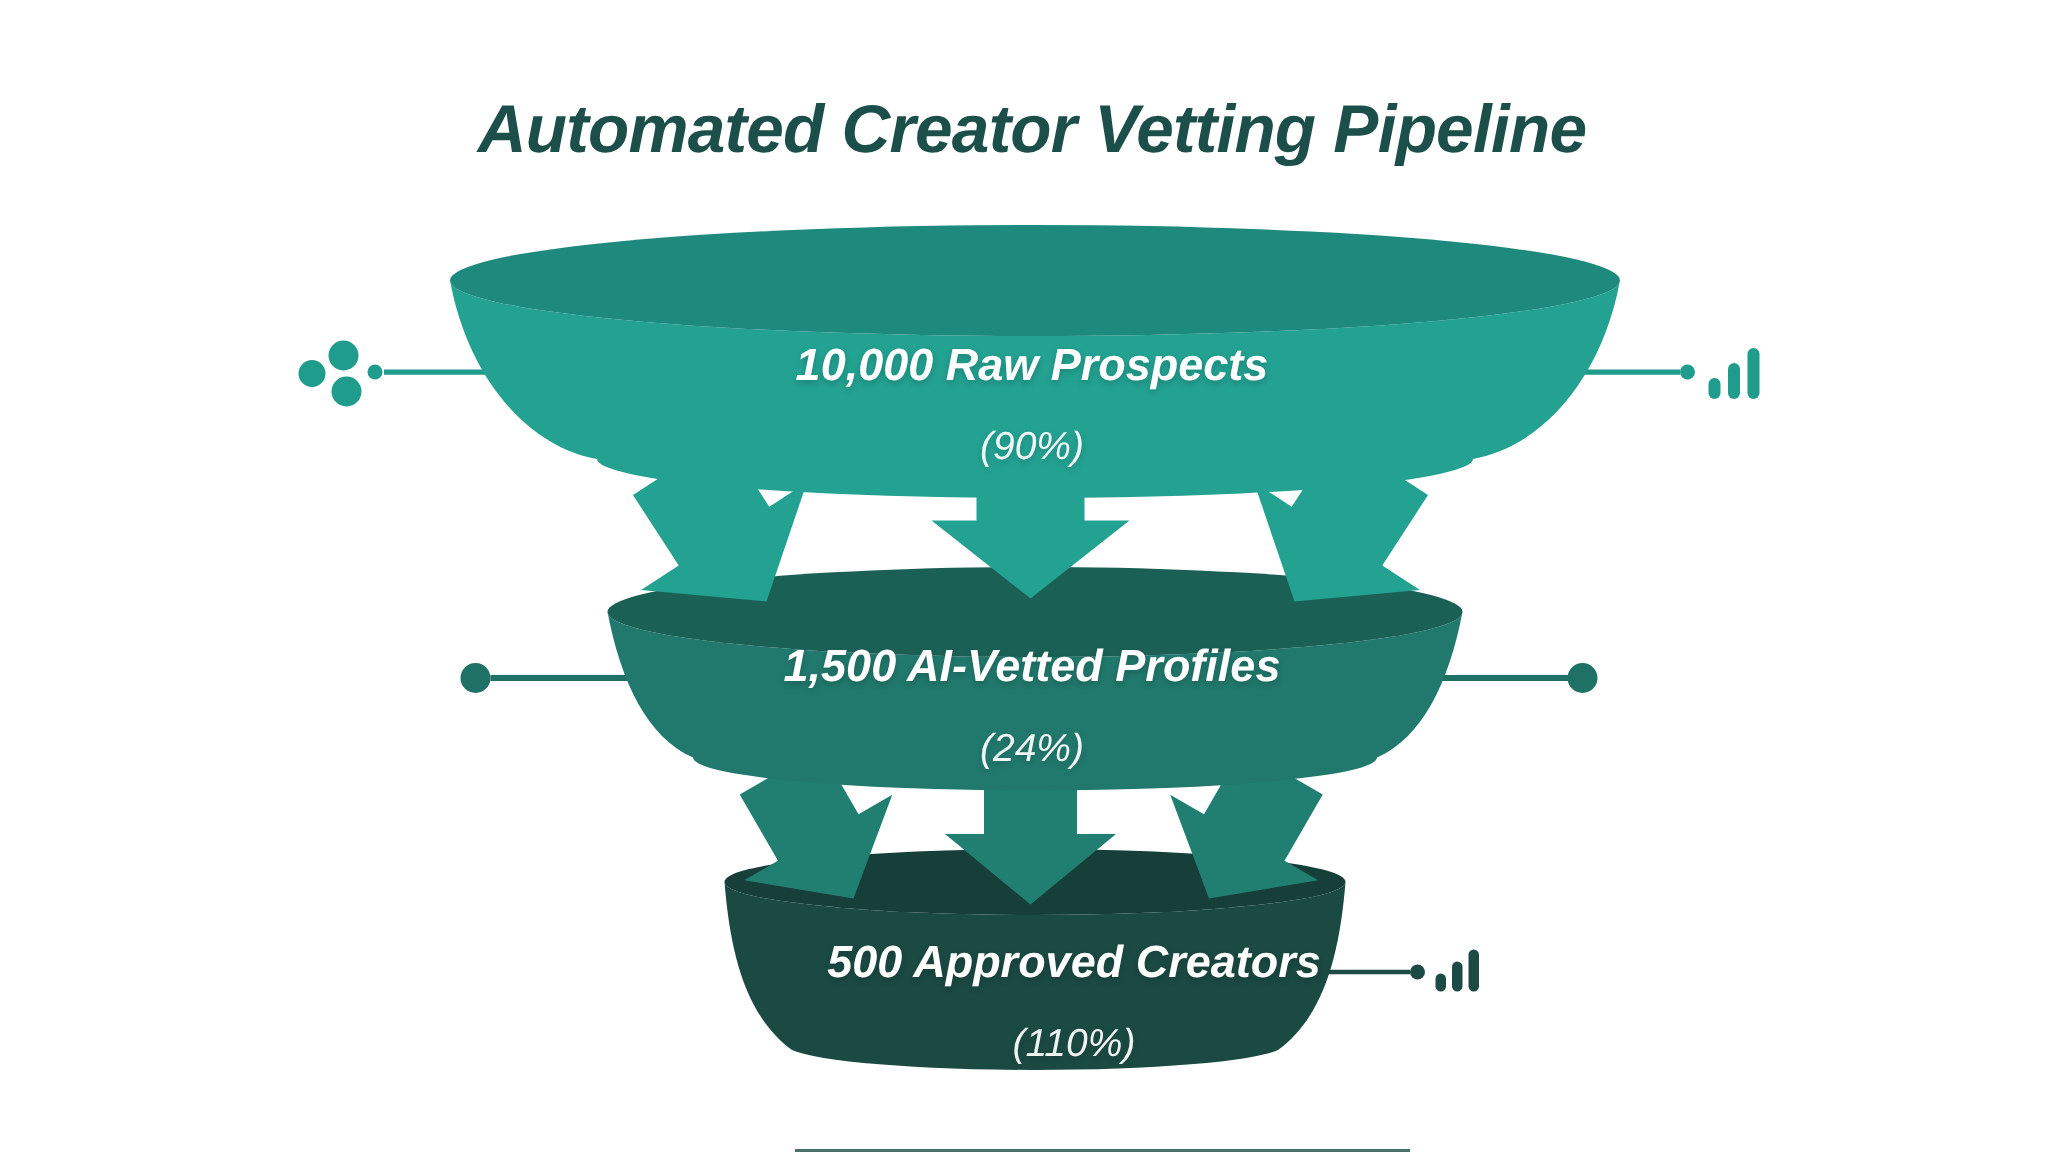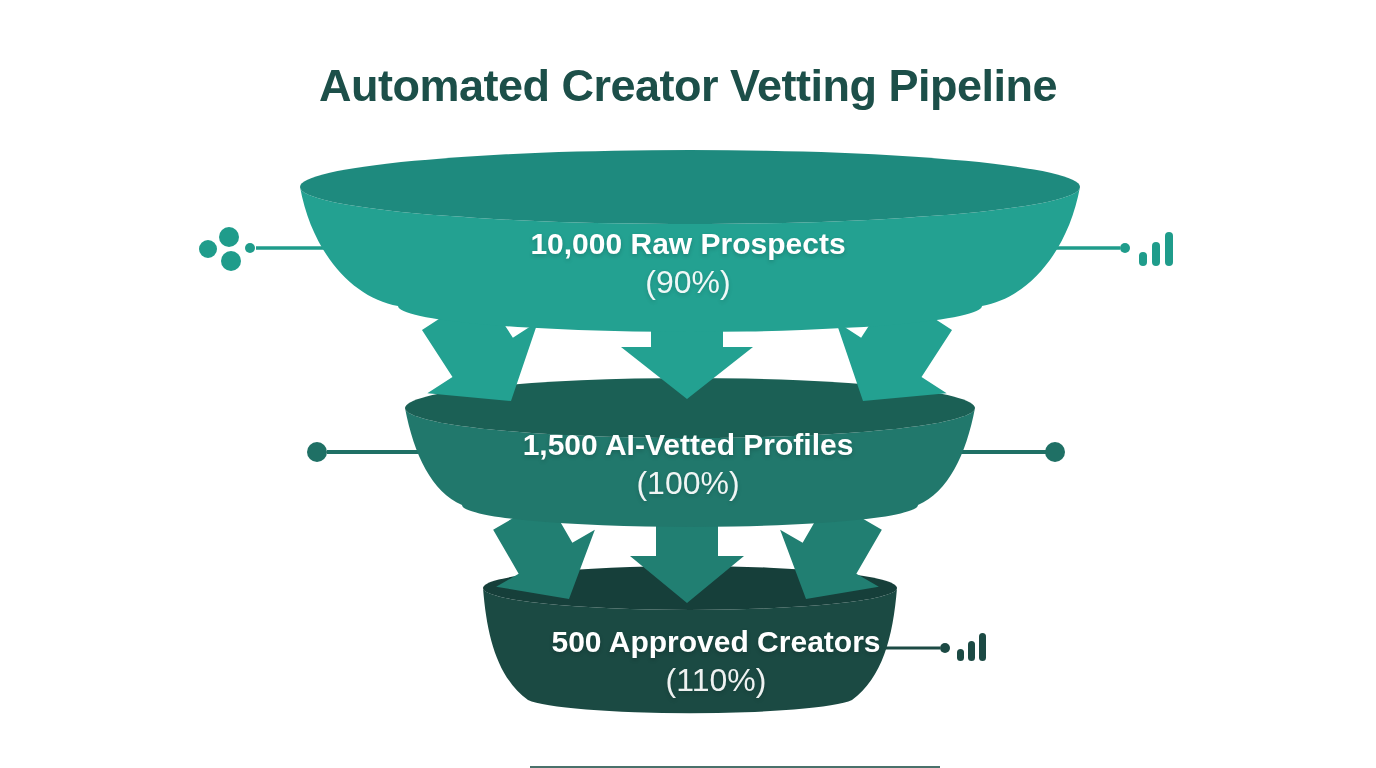--- a/index.html
+++ b/index.html
@@ -3,20 +3,21 @@
 <meta charset="utf-8">
 <style>
   html, body { margin: 0; padding: 0; background: #ffffff; }
   .canvas {
     position: relative;
     width: 1376px;
     height: 768px;
     background: #ffffff;
     overflow: hidden;
     font-family: "Liberation Sans", sans-serif;
+    font-style: italic;
   }
   .title {
     position: absolute;
     top: 60px;
     left: 0;
     width: 100%;
     margin: 0;
     text-align: center;
     font-size: 45px;
     font-weight: 700;
@@ -38,24 +39,24 @@
     color: #ffffff;
     pointer-events: none;
   }
   .stage-text .line1 {
     font-size: 30px;
     font-weight: 700;
     line-height: 36px;
     text-shadow: 0 2px 4px rgba(0,0,0,0.18);
   }
   .stage-text .line2 {
-    font-size: 32px;
+    font-size: 26px;
     font-weight: 400;
     line-height: 34px;
-    margin-top: 3px;
+    margin-top: 18px;
     color: rgba(255,255,255,0.93);
     text-shadow: 0 2px 4px rgba(0,0,0,0.15);
   }
   .stage1-text { top: 226px; }
   .stage2-text { top: 427px; }
   .stage3-text { top: 624px; padding-left: 28px; }
   .bottom-artifact {
     position: absolute;
     left: 530px;
     top: 766px;
@@ -142,21 +143,21 @@
     </g>
   </svg>
 
   <div class="stage-text stage1-text">
     <div class="line1">10,000 Raw Prospects</div>
     <div class="line2">(90%)</div>
   </div>
 
   <div class="stage-text stage2-text">
     <div class="line1">1,500 AI-Vetted Profiles</div>
-    <div class="line2">(100%)</div>
+    <div class="line2">(24%)</div>
   </div>
 
   <div class="stage-text stage3-text">
     <div class="line1">500 Approved Creators</div>
     <div class="line2">(110%)</div>
   </div>
 
   <div class="bottom-artifact"></div>
 </div>
 

